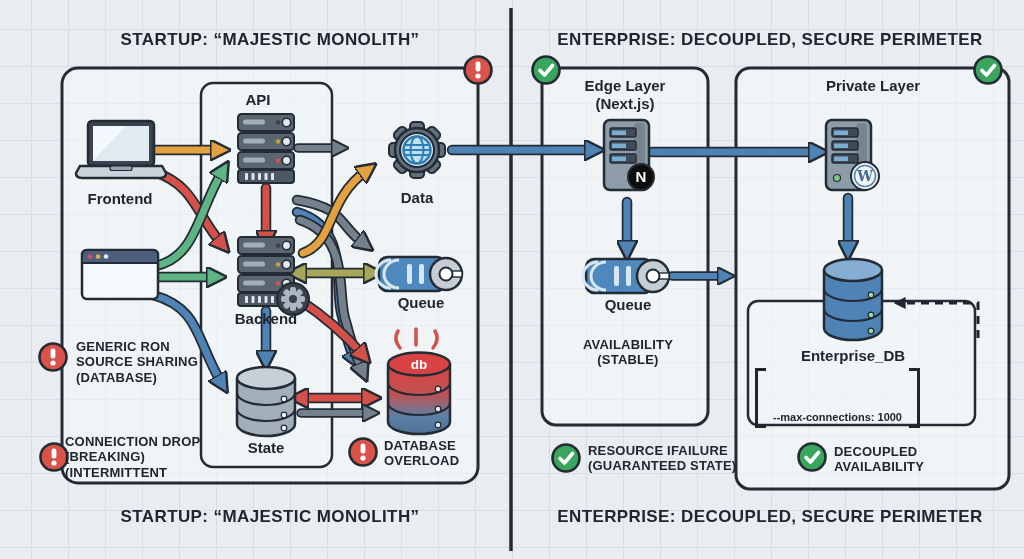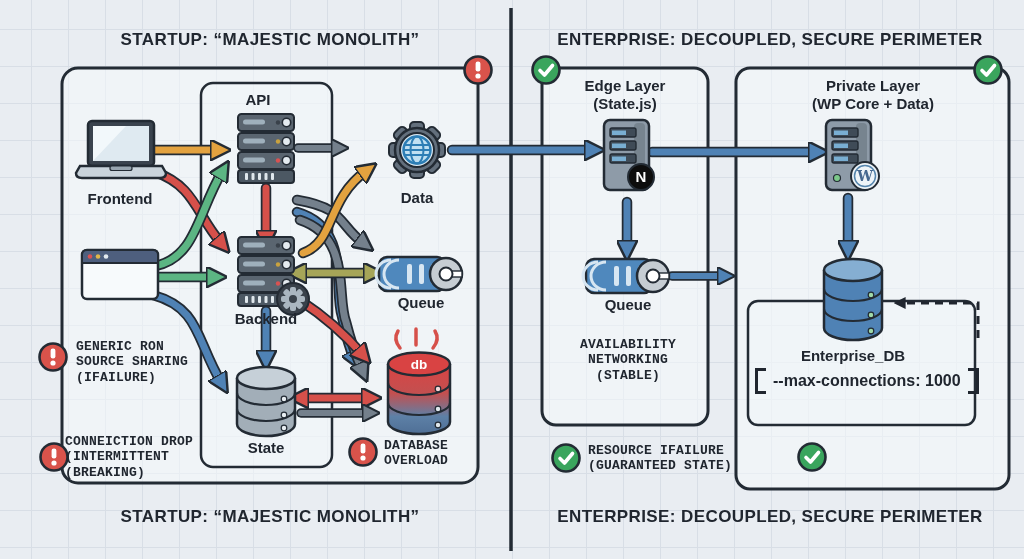--- a/index.html
+++ b/index.html
@@ -11,37 +11,37 @@
       linear-gradient(#d8dee6 1px, transparent 1px),
       linear-gradient(90deg,#d8dee6 1px, transparent 1px);
     background-size:37px 37px;
     background-position:-6px -8px;
   }
   svg.layer{position:absolute;left:0;top:0;z-index:1;}
   .t{position:absolute;z-index:2;font-weight:700;color:#20262f;line-height:1.2;}
   .ctr{text-align:center;}
   .title{font-size:17px;letter-spacing:.4px;}
   .node{font-size:15px;}
-  .small{font-size:13px;line-height:1.18;letter-spacing:.2px;font-family:Liberation Mono, monospace;}
+  .small{font-size:13px;line-height:1.18;letter-spacing:.2px;}
   .svgtxt{font-family:"Liberation Sans","DejaVu Sans",sans-serif;font-weight:bold;}
   
   .ao{fill:none;stroke:#232b34;stroke-width:10.5;stroke-linecap:round;}
   .ao.thin{stroke-width:9.5;}
   .ac{fill:none;stroke-width:7;stroke-linecap:round;}
   .ac.thin{stroke-width:6;}
   .c-blue{stroke:#4f82b5}.c-red{stroke:#d6504a}.c-green{stroke:#5cb583}
   .c-orange{stroke:#e3a23f}.c-olive{stroke:#a6a558}.c-gray{stroke:#74808c}
   .box{fill:rgba(246,249,251,.55);stroke:#232b34;stroke-width:3;}
   .box2{fill:rgba(242,246,249,.35);stroke:#232b34;stroke-width:2.5;}
   
   .cfg{position:absolute;z-index:2;display:flex;align-items:stretch;gap:5px;}
   .brk{width:8px;border:3px solid #20262f;}
   .brk.l{border-right:none;}
   .brk.r{border-left:none;}
-  .cfg-lines{font-weight:700;font-size:16px;color:#20262f;line-height:1.25;padding:3px 2px;white-space:nowrap;}
+  .cfg-lines{font-weight:700;font-size:11px;color:#20262f;line-height:1.25;padding:3px 2px;white-space:nowrap;margin-top:40px;}
 </style>
 </head>
 <body>
 
 <div class="stage">
 
   <svg class="layer" width="1024" height="559" viewBox="0 0 1024 559">
     <defs>
       <marker id="m-blue" viewBox="0 0 3 3" refX="1.1" refY="1.5" markerWidth="3" markerHeight="3" orient="auto-start-reverse" markerUnits="strokeWidth">
           <path d="M0,0 L3,1.5 L0,3 Z" fill="#4f82b5" stroke="#232b34" stroke-width="0.35"></path>
@@ -322,50 +322,52 @@
   <div class="t node ctr" style="left:201px;top:91px;width:114px;">API</div>
   <div class="t node ctr" style="left:68px;top:190px;width:104px;text-align:center;">Frontend</div>
   <div class="t node ctr" style="left:211px;top:310px;width:110px;">Backend</div>
   <div class="t node ctr" style="left:216px;top:439px;width:100px;">State</div>
   <div class="t node ctr" style="left:382px;top:189px;width:70px;">Data</div>
   <div class="t node ctr" style="left:381px;top:294px;width:80px;">Queue</div>
 
   <div class="t small" style="left:76px;top:339px;width:140px;">
     <div>GENERIC RON</div>
     <div>SOURCE SHARING</div>
-    <div>(IFAILURE)</div>
+    <div>(DATABASE)</div>
   </div>
   <div class="t small" style="left:65px;top:434px;width:160px;">
     <div>CONNEICTION DROP</div>
+    <div>(BREAKING)</div>
     <div>(INTERMITTENT</div>
-    <div>(BREAKING)</div>
   </div>
   <div class="t small" style="left:384px;top:438px;width:95px;">
     <div>DATABASE</div>
     <div>OVERLOAD</div>
   </div>
 
   <div class="t node ctr" style="left:545px;top:77px;width:160px;">
     <div>Edge Layer</div>
-    <div>(State.js)</div>
+    <div>(Next.js)</div>
   </div>
   <div class="t node ctr" style="left:740px;top:77px;width:266px;">
     <div>Private Layer</div>
-    <div>(WP Core + Data)</div>
   </div>
   <div class="t node ctr" style="left:583px;top:296px;width:90px;">Queue</div>
 
   <div class="t small ctr" style="left:553px;top:337px;width:150px;">
     <div>AVAILABILITY</div>
-    <div>NETWORKING</div>
     <div>(STABLE)</div>
   </div>
   <div class="t small" style="left:588px;top:443px;width:170px;">
     <div>RESOURCE IFAILURE</div>
     <div>(GUARANTEED STATE)</div>
+  </div>
+  <div class="t small" style="left:834px;top:444px;width:130px;">
+    <div>DECOUPLED</div>
+    <div>AVAILABILITY</div>
   </div>
 
   <div class="t node ctr" style="left:783px;top:347px;width:140px;text-align:center;">Enterprise_DB</div>
   <div class="cfg" style="left:755px;top:368px;">
     <div class="brk l"></div>
     <div class="cfg-lines">
       <div>--max-connections: 1000</div>
     </div>
     <div class="brk r"></div>
   </div>

